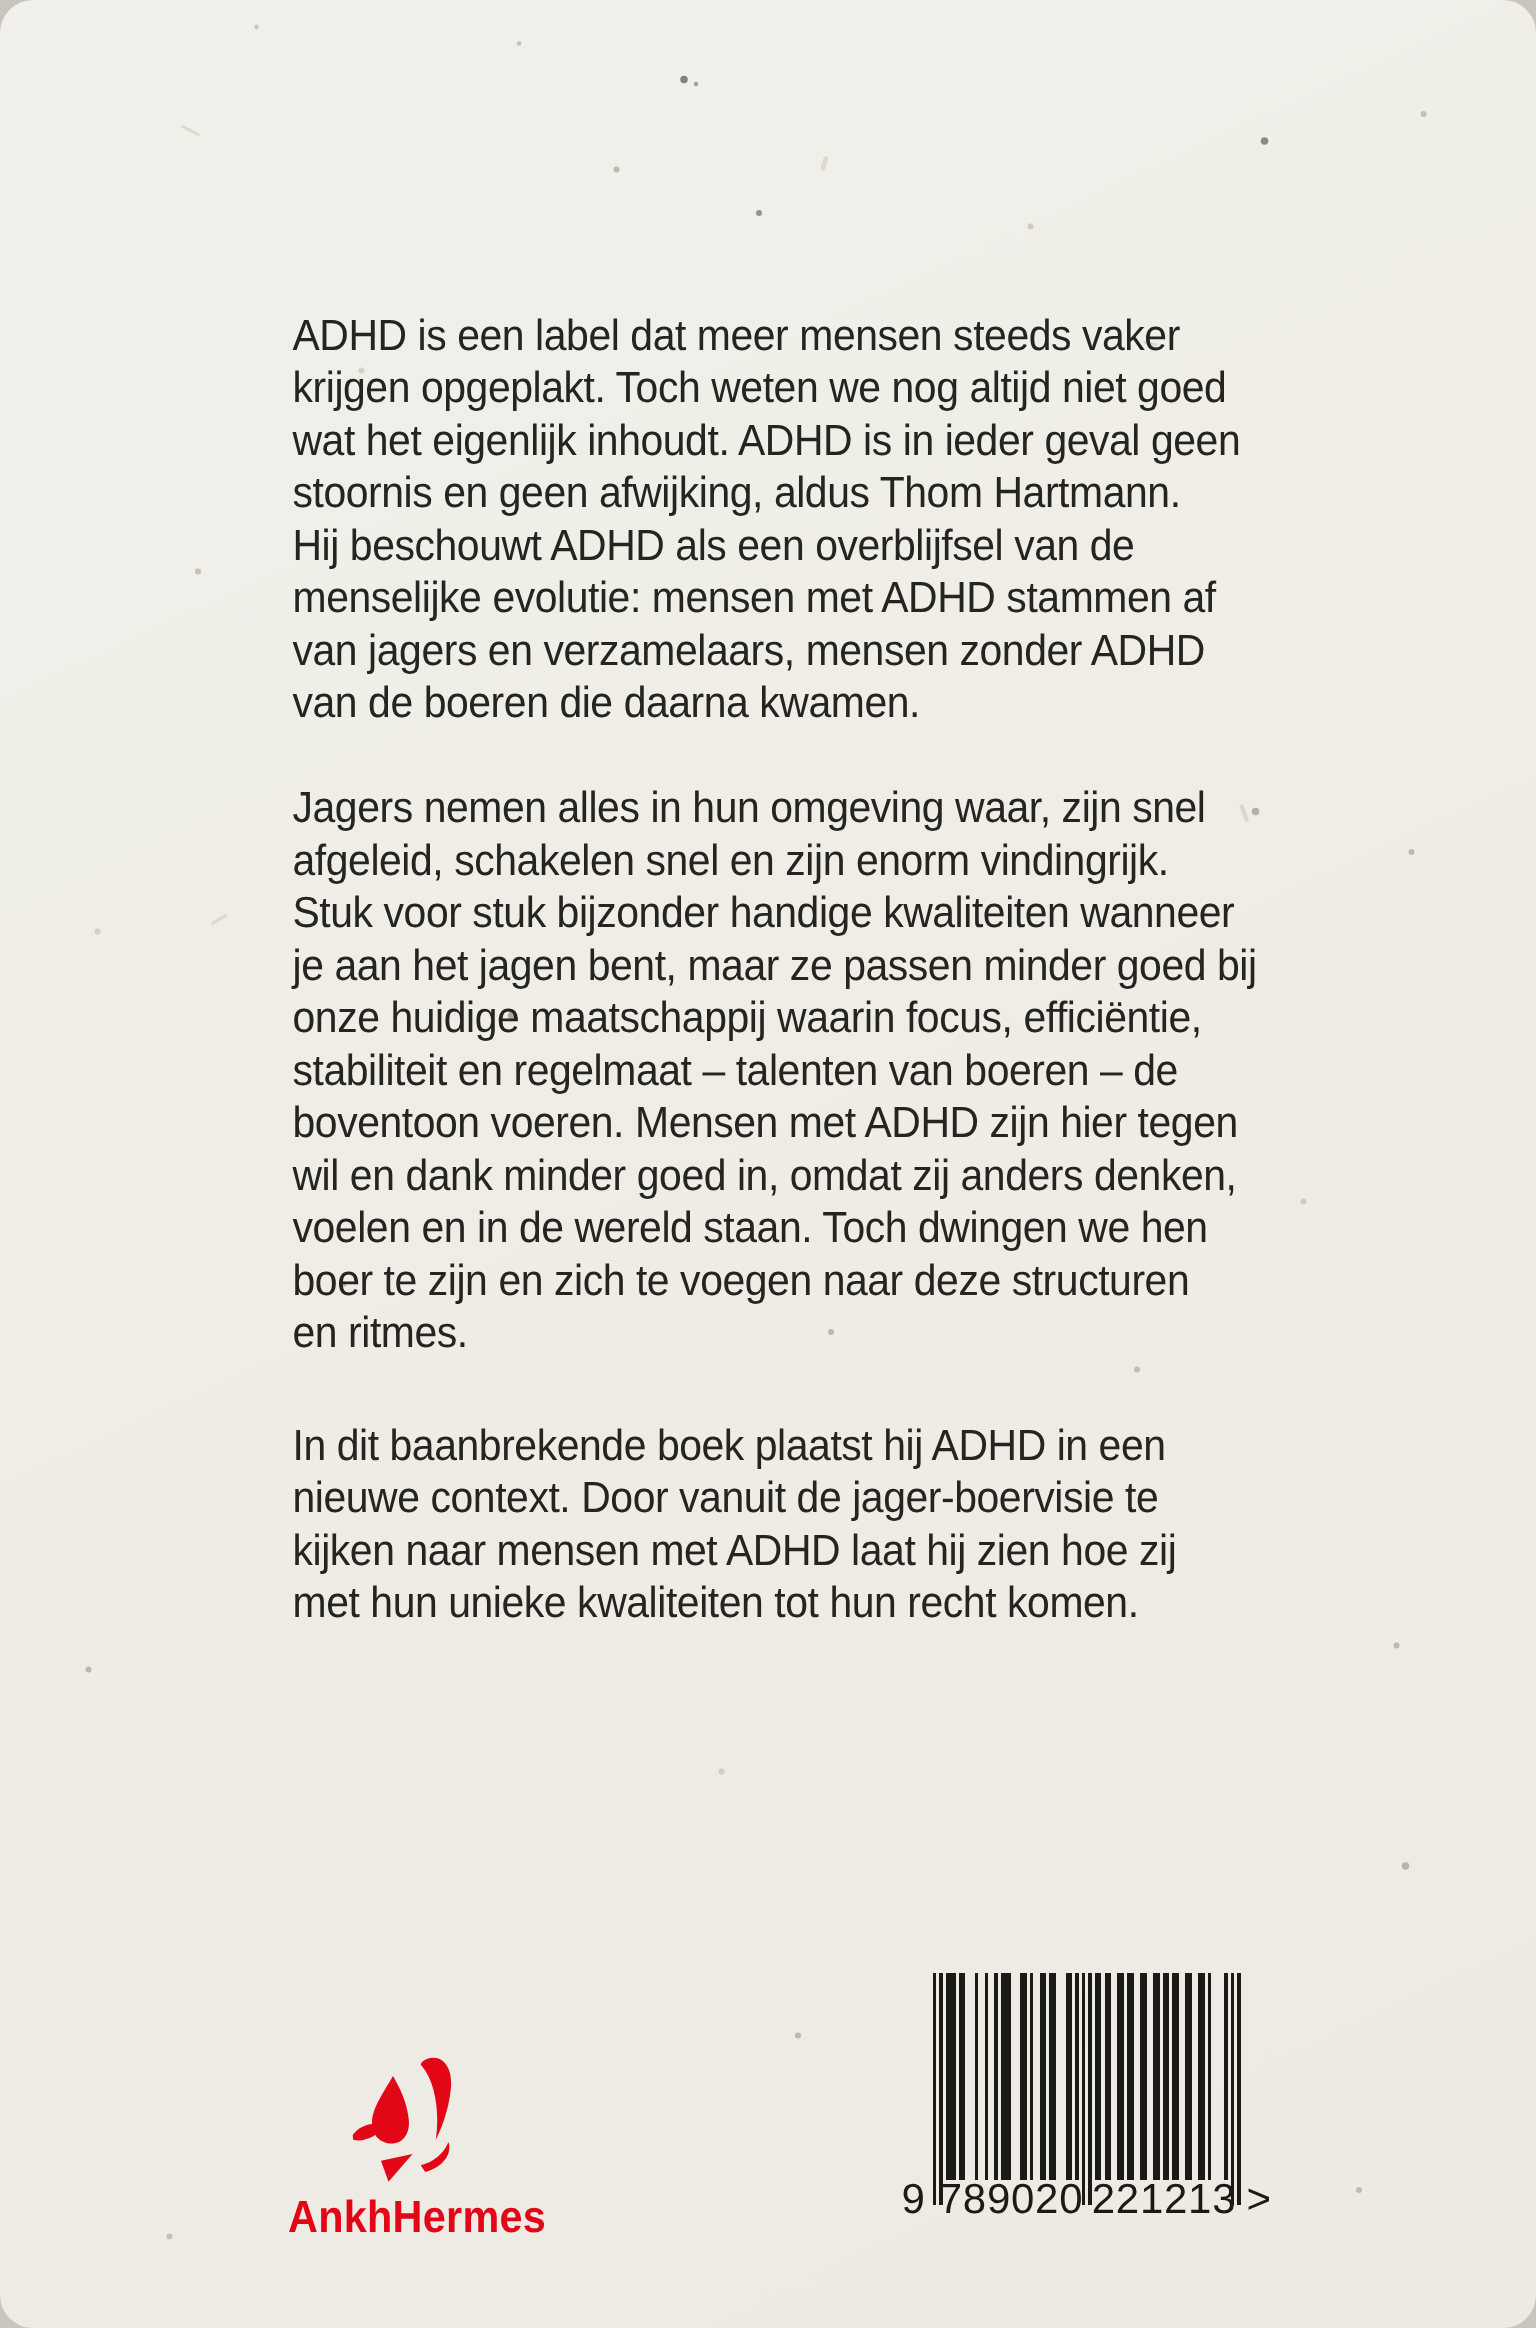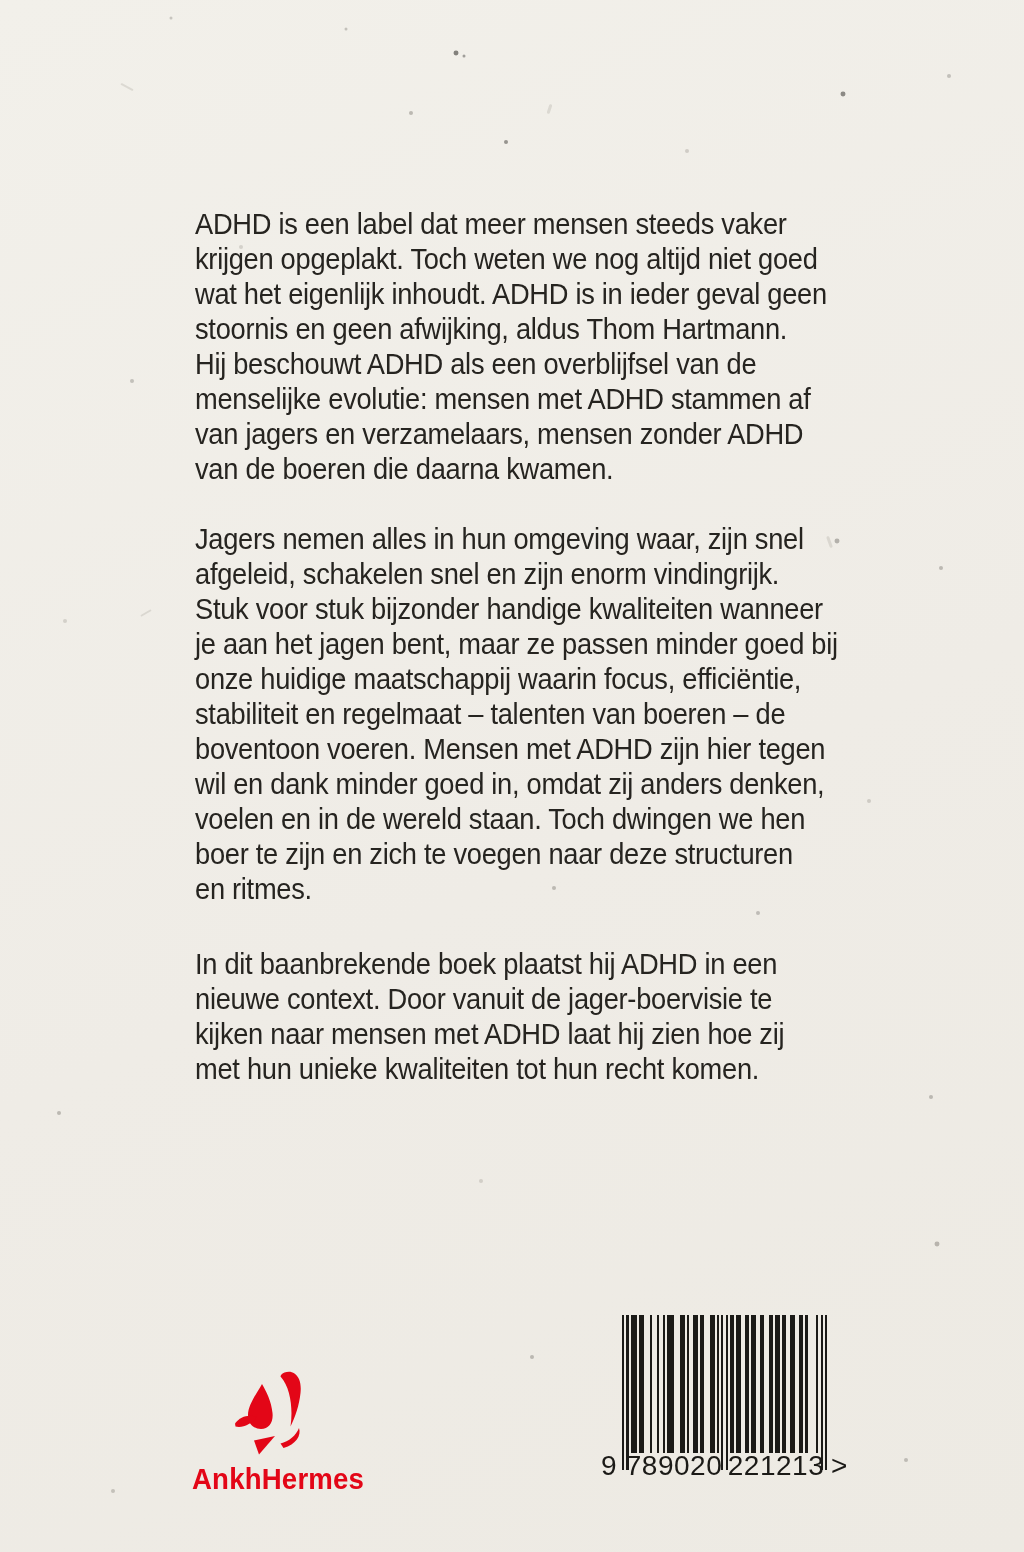--- a/index.html
+++ b/index.html
@@ -3,20 +3,21 @@
 <meta charset="utf-8">
 <style>
   html,body{margin:0;padding:0;background:#c8c5bf;}
   .cover{
     position:relative;
     width:1024px;height:1552px;
     margin:0 auto;
     background:linear-gradient(155deg,#f2f0ea 0%,#efece6 55%,#edeae3 100%);
     overflow:hidden;
     font-family:"Liberation Sans", sans-serif;
+    border-radius:22px;
   }
   
   .specks{position:absolute;top:0;left:0;width:2px;height:2px;border-radius:50%;background:transparent;
     box-shadow:
       455px 52px 0 1.5px rgba(40,38,34,.55),
       463px 55px 0 0.5px rgba(40,38,34,.4),
       842px 93px 0 1.5px rgba(40,38,34,.5),
       505px 141px 0 1px rgba(40,38,34,.45),
       410px 112px 0 1px rgba(90,85,78,.35),
       345px 28px 0 .5px rgba(90,85,78,.3),

